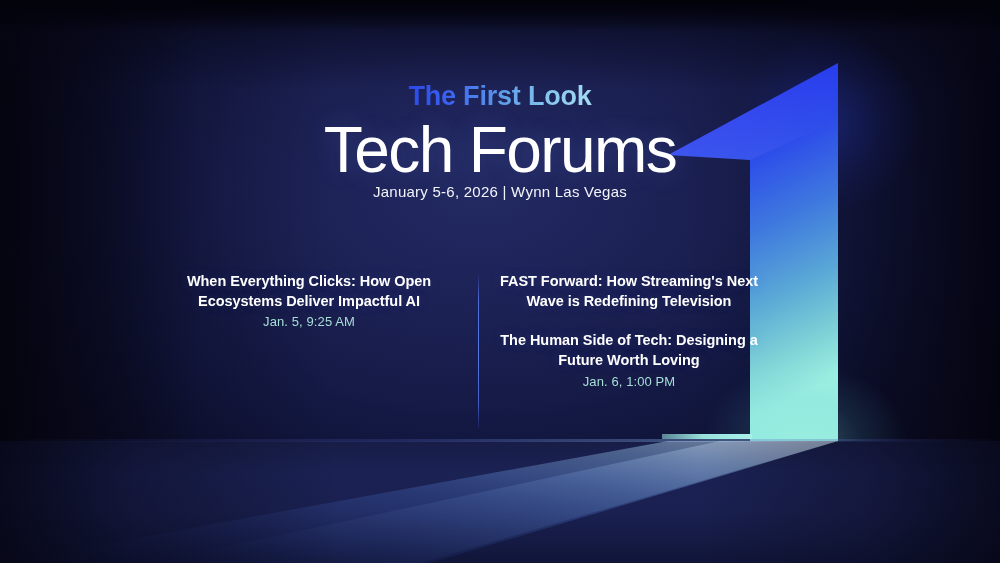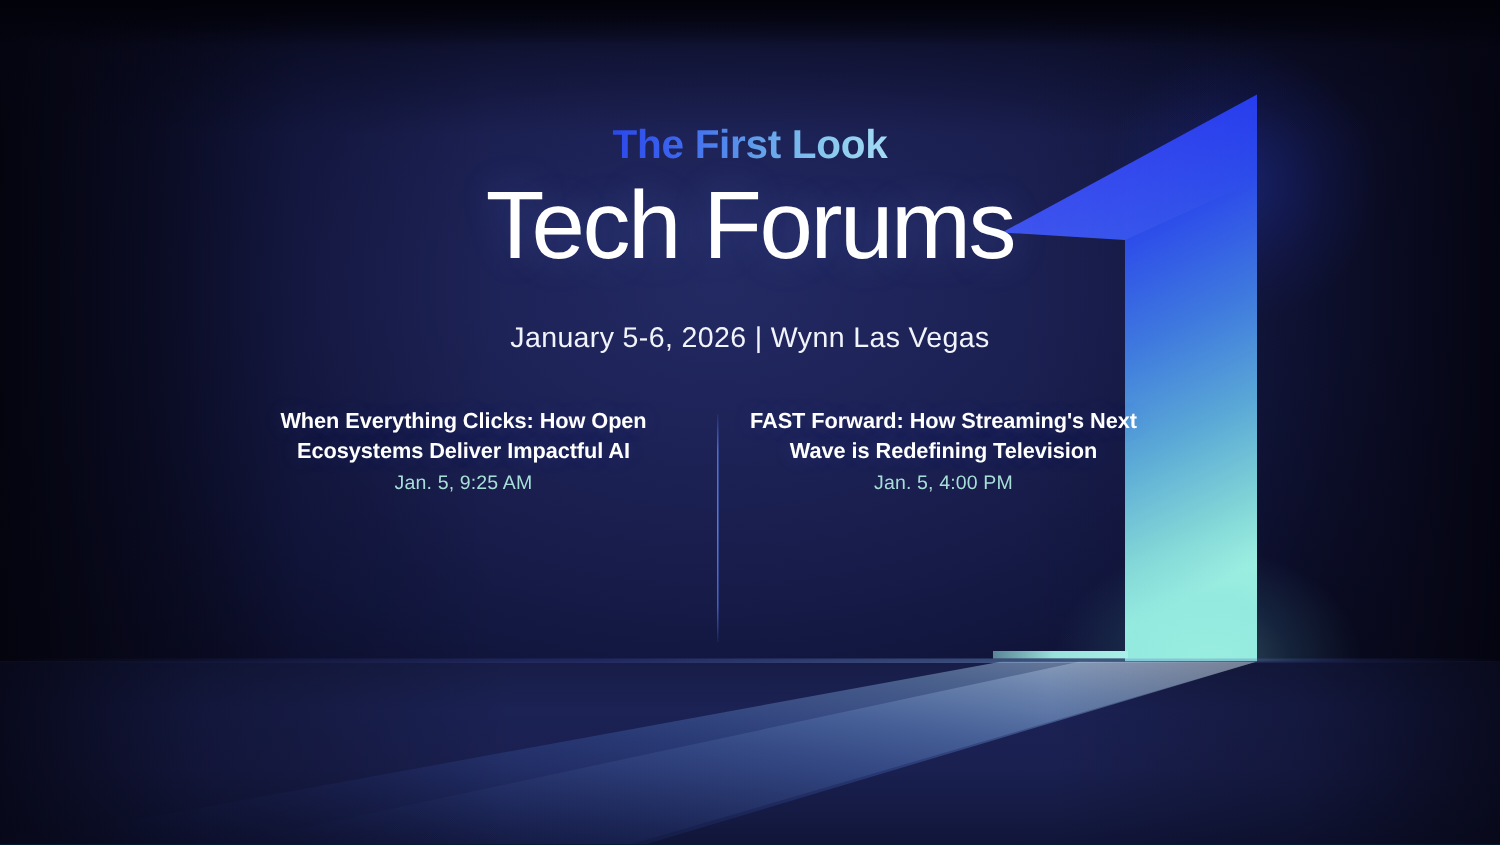--- a/index.html
+++ b/index.html
@@ -153,22 +153,22 @@
   .wordmark {
     margin-top: 6px;
     font-size: 64px;
     font-weight: 400;
     letter-spacing: -1.6px;
     line-height: 1.0;
     color: #ffffff;
     text-shadow: 0 0 26px rgba(120,150,255,0.24);
   }
   .subtitle {
-    margin-top: 33px;
-    font-size: 19px;
+    margin-top: 1px;
+    font-size: 15px;
     font-weight: 400;
     letter-spacing: 0.25px;
     color: #f2f4fb;
   }
 
   
   .sessions {
     position: absolute;
     left: 4px;
     top: 248px;
@@ -298,21 +298,24 @@
         <div class="s-time">Jan. 5, 9:25 AM</div>
       </div>
 
 
     </div>
 
     <div class="col col-right">
 
       <div class="session" style="margin-top:0;text-align:center;">
         <div class="s-title">FAST Forward: How Streaming's Next Wave is Redefining Television</div>
-        <div class="s-time">Jan. 5, 4:00 PM</div>
       </div>
 
+      <div class="session" style="margin-top:20px;">
+        <div class="s-title">The Human Side of Tech: Designing a Future Worth Loving</div>
+        <div class="s-time">Jan. 6, 1:00 PM</div>
+      </div>
 
     </div>
 
   </div>
 
 </div>
 
 </body></html>

